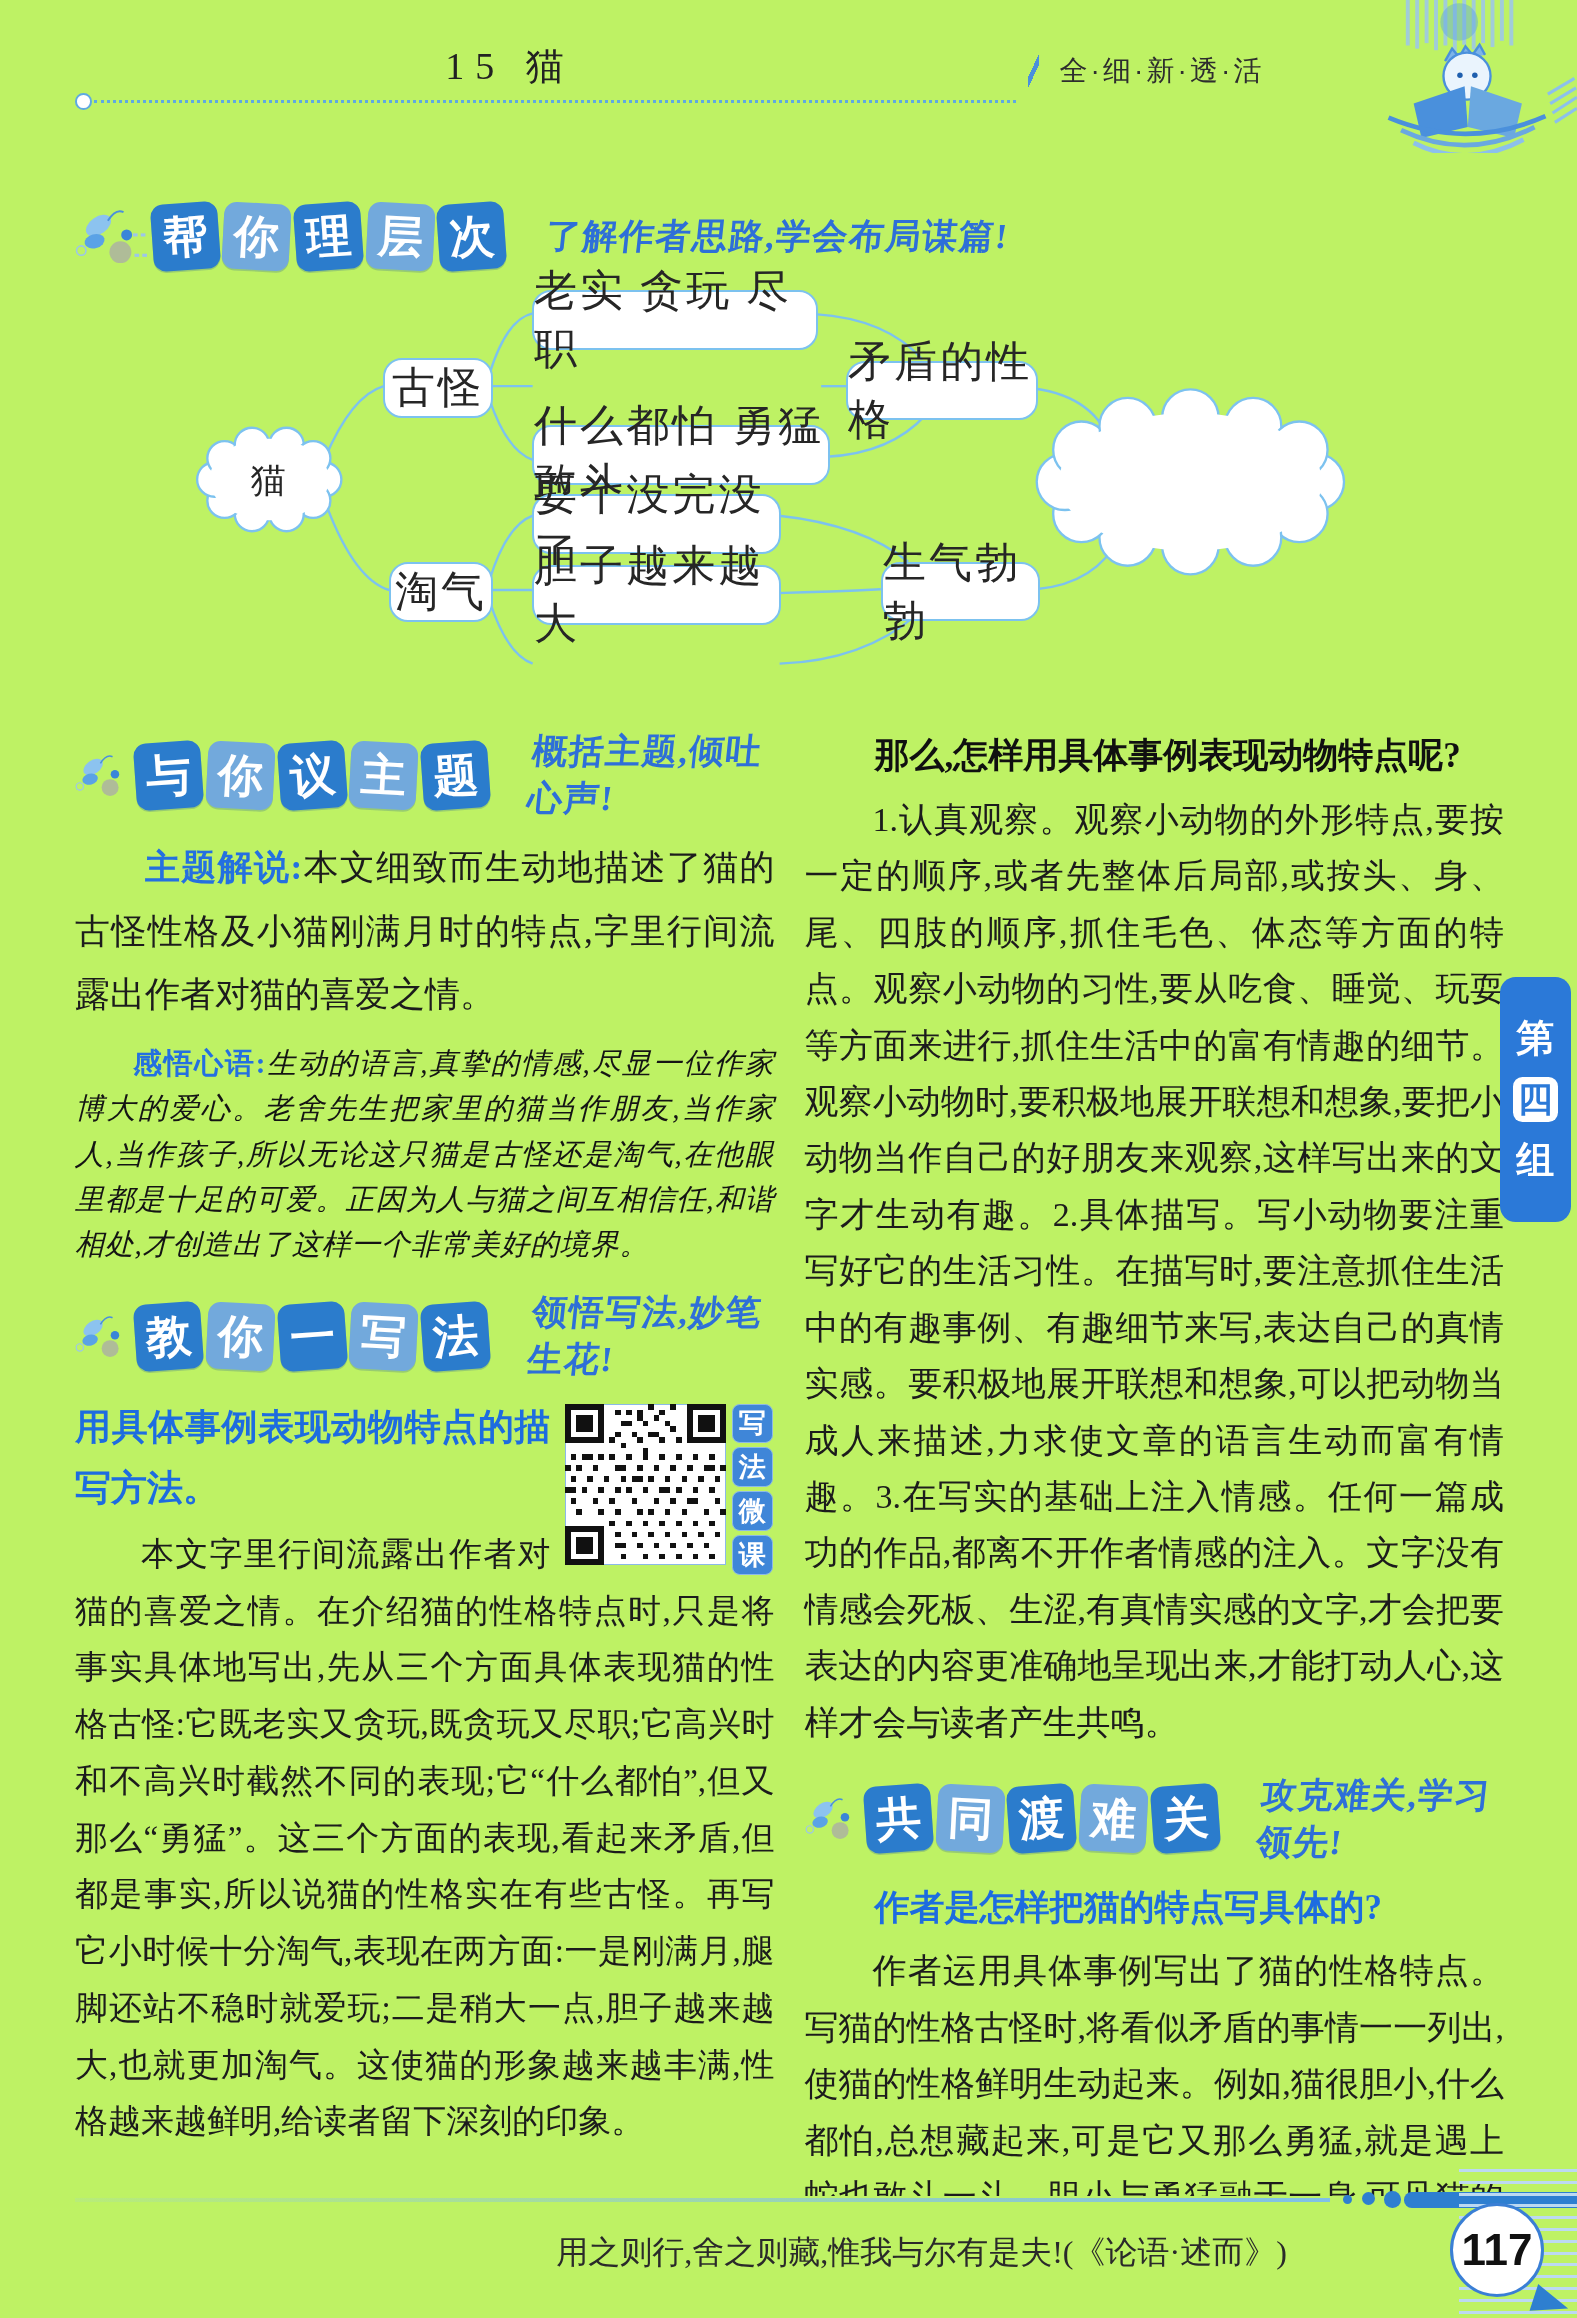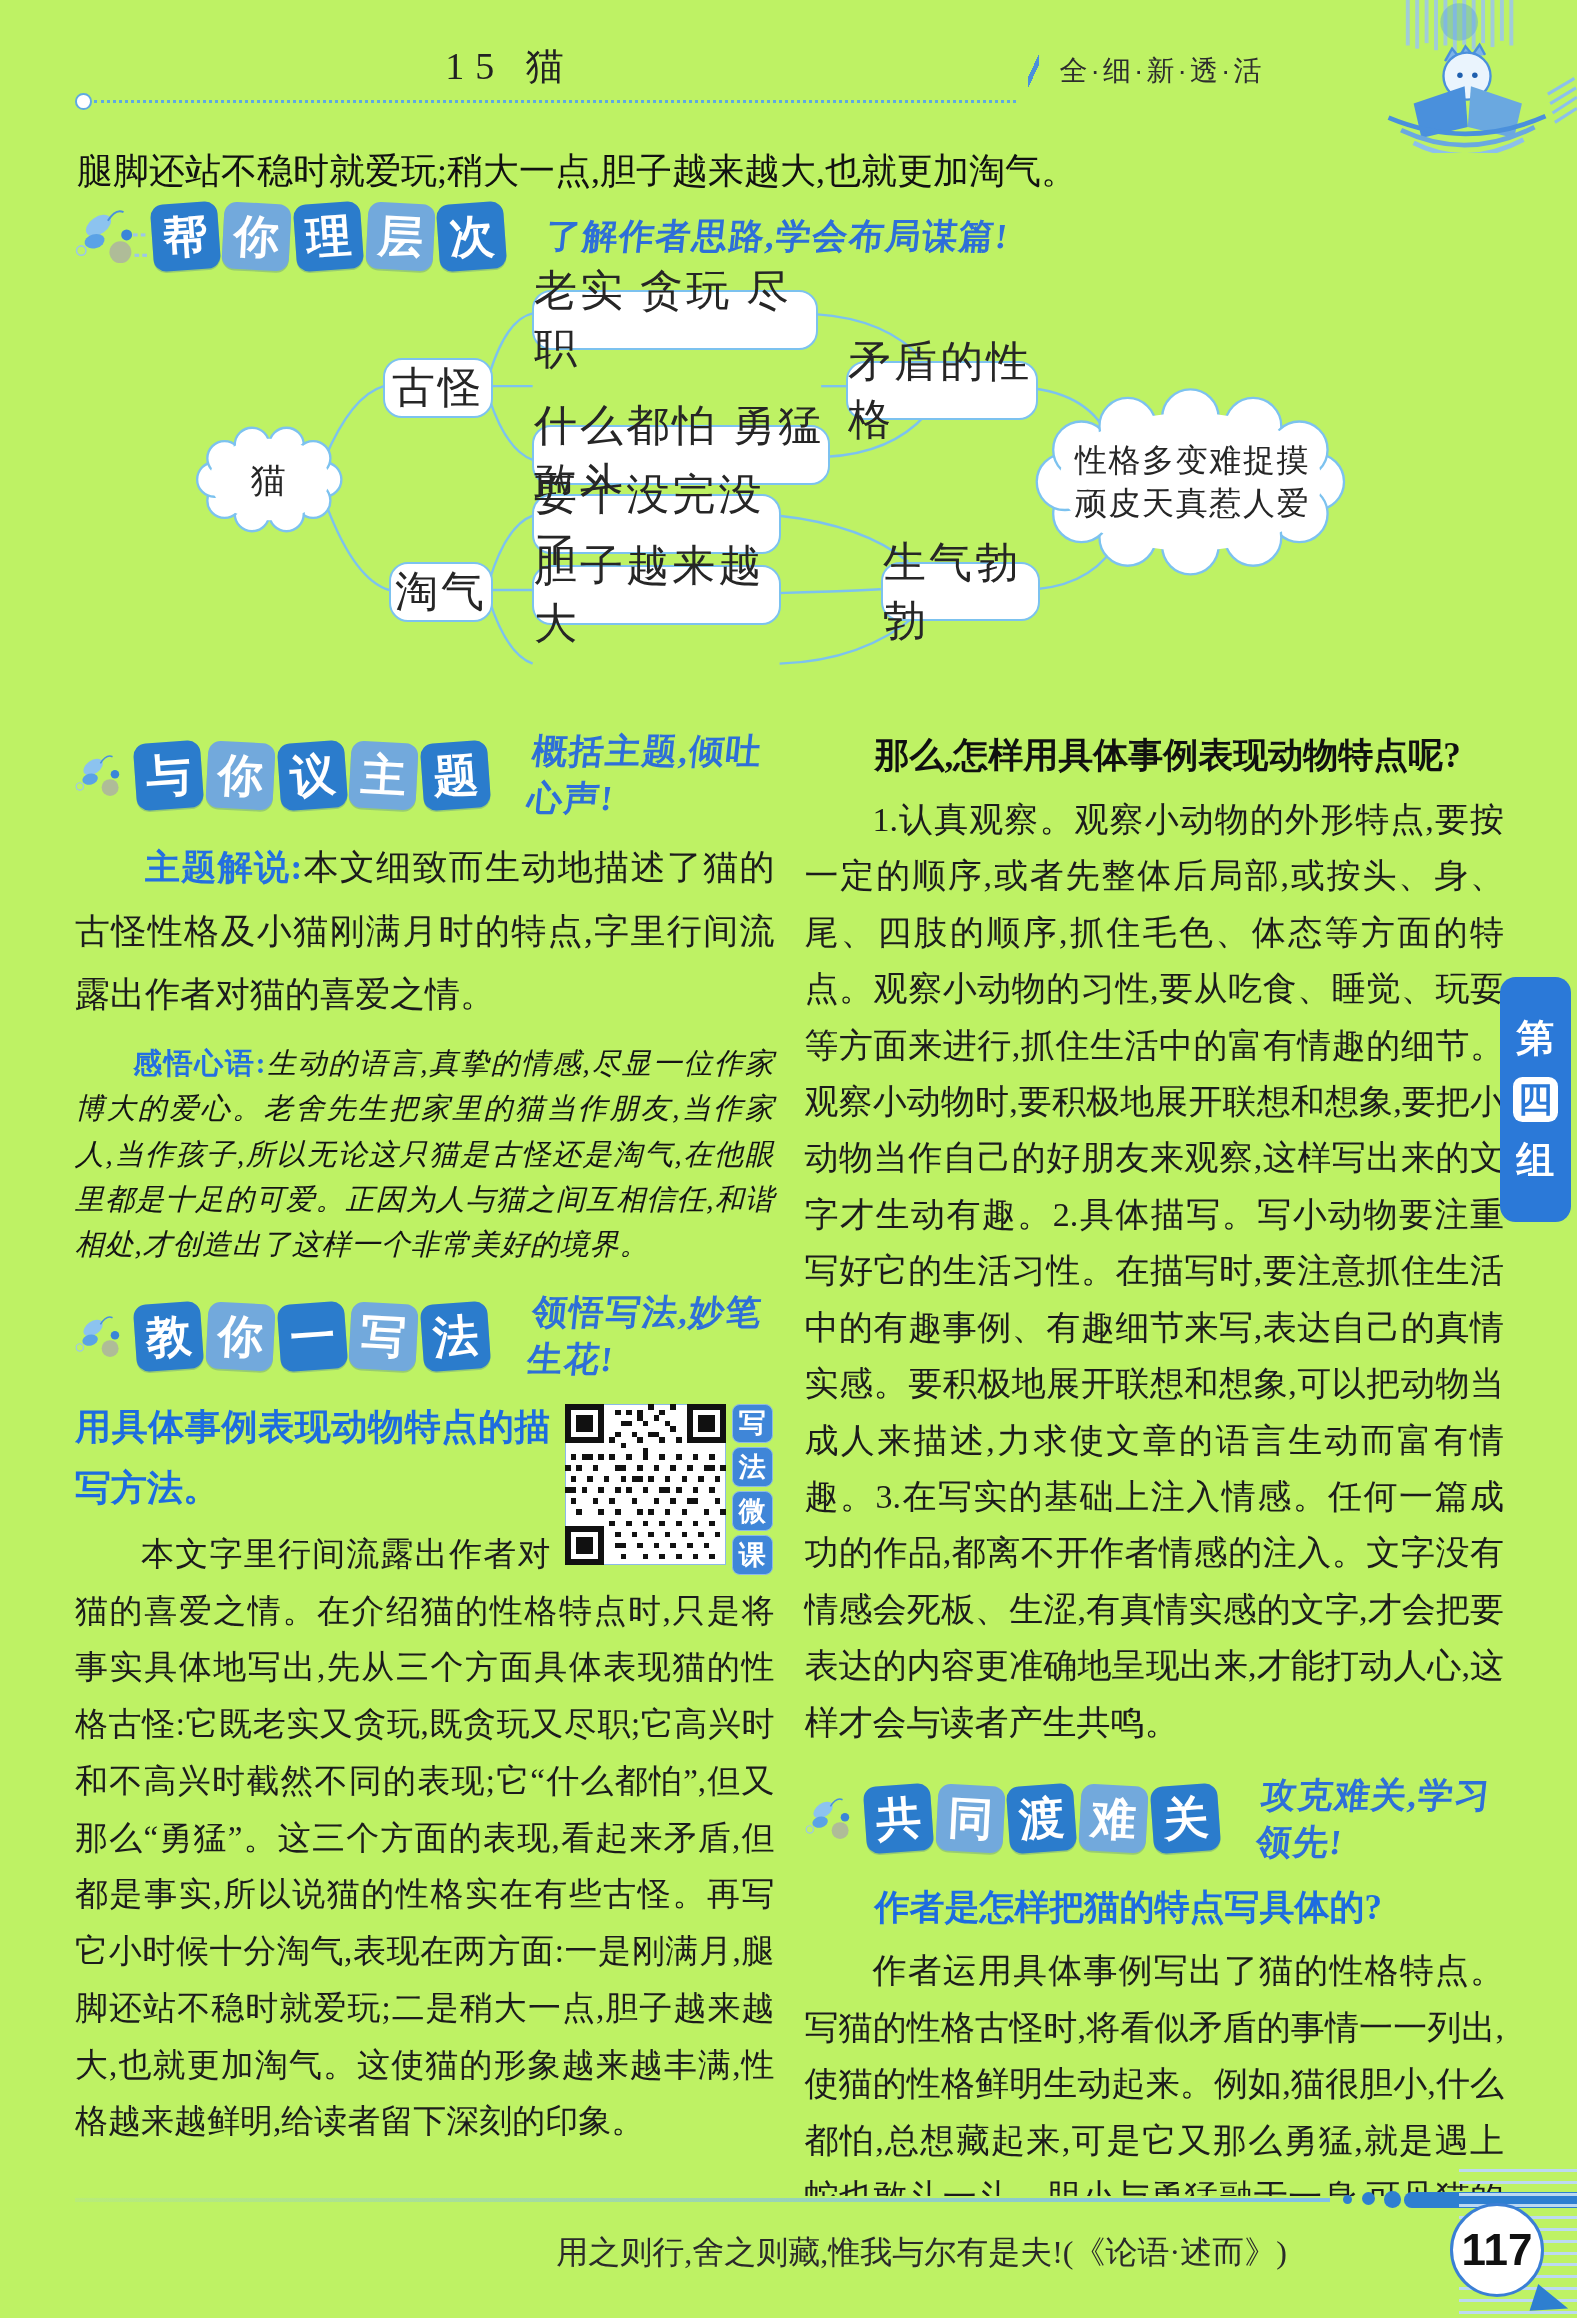--- a/index.html
+++ b/index.html
@@ -123,21 +123,20 @@
     <path d="M56 166 Q140 206 226 162" stroke="#6aa8e0" stroke-width="6" fill="none"></path>
     <path d="M72 182 Q140 216 212 178" stroke="#8cc0ec" stroke-width="6" fill="none"></path>
     <g stroke="#8cc0ec" stroke-width="4">
       <line x1="243" y1="120" x2="277" y2="100"></line>
         <line x1="246" y1="132" x2="279" y2="112"></line>
       <line x1="249" y1="144" x2="280" y2="124"></line>
         <line x1="252" y1="156" x2="280" y2="138"></line>
     </g>
   </svg>
 
-  <div class="intro">腿脚还站不稳时就爱玩;稍大一点,胆子越来越大,也就更加淘气。</div>
 
   <div class="sec-head abs">
     <svg width="72" height="69" viewBox="0 0 92 88">
       <ellipse cx="30" cy="30" rx="18" ry="11" fill="#8cc3ef" transform="rotate(-35 30 30)"></ellipse>
       <ellipse cx="25" cy="50" rx="13" ry="9" fill="#5aa2e6" transform="rotate(-15 25 50)"></ellipse>
       <path d="M42 24 Q52 8 62 13" stroke="#4a90dc" stroke-width="2.5" fill="none"></path>
       <circle cx="66" cy="42" r="7" fill="#3a86d8"></circle>
       <circle cx="58" cy="64" r="14" fill="#a9a9a9" opacity="0.75"></circle>
       <circle cx="8" cy="62" r="6" fill="none" stroke="#9cc6ea" stroke-width="2"></circle>
       <g fill="#9cc6ea">
@@ -215,24 +214,20 @@
     <div class="mbox" style="left:314px;top:284px;width:100px;height:56px;">淘气</div>
 
     <div class="mbox" style="left:457px;top:11.8px;width:282px;height:56px;">老实 贪玩 尽职</div>
     <div class="mbox" style="left:457px;top:147px;width:294px;height:56px;">什么都怕 勇猛敢斗</div>
     <div class="mbox" style="left:457px;top:216px;width:245px;height:56px;">耍个没完没了</div>
     <div class="mbox" style="left:457px;top:287px;width:245px;height:56px;">胆子越来越大</div>
 
     <div class="mbox" style="left:771px;top:83px;width:188px;height:55px;">矛盾的性格</div>
     <div class="mbox" style="left:806px;top:284px;width:155px;height:55px;">生气勃勃</div>
 
-    <div class="cloud-label" style="left:984px;top:145px;width:267px;height:118px;">
-      <span class="cl">性格多变难捉摸</span>
-      <span class="cl">顽皮天真惹人爱</span>
-    </div>
   </div>
 
   <div class="columns">
 
     <div class="col">
 
       <div class="sec-head">
         <svg width="72" height="69" viewBox="0 0 92 88">
           <ellipse cx="30" cy="30" rx="18" ry="11" fill="#8cc3ef" transform="rotate(-35 30 30)"></ellipse>
           <ellipse cx="25" cy="50" rx="13" ry="9" fill="#5aa2e6" transform="rotate(-15 25 50)"></ellipse>

